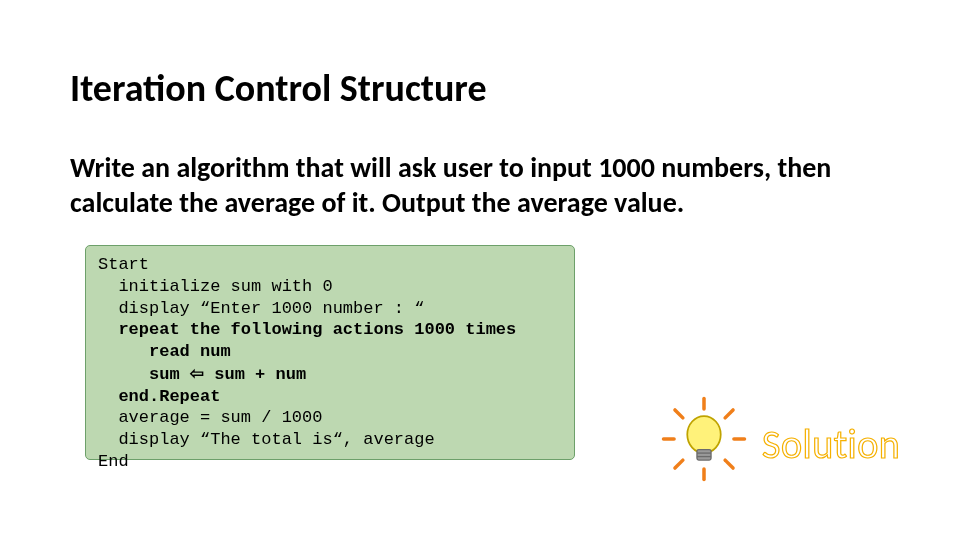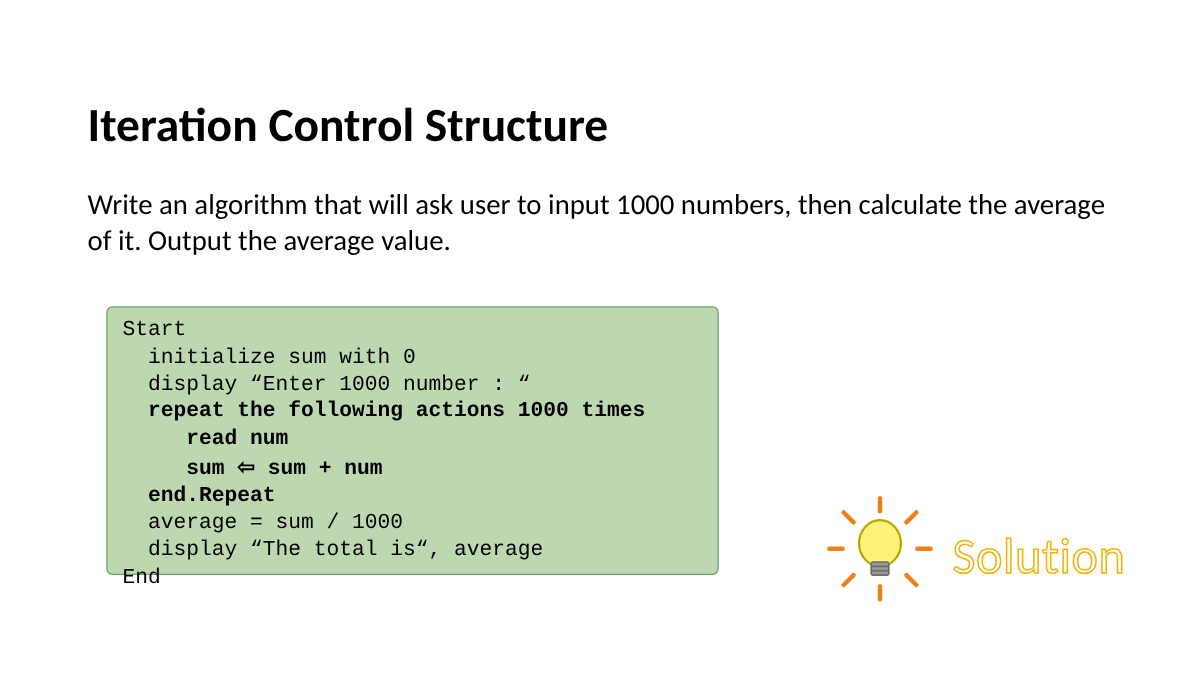--- a/index.html
+++ b/index.html
@@ -14,32 +14,33 @@
   }
   .slide {
     position: relative;
     width: 960px;
     height: 540px;
     box-sizing: border-box;
   }
   .title {
     position: absolute;
     left: 70px;
-    top: 78px;
+    top: 65px;
     font-size: 38px;
     font-weight: 700;
     letter-spacing: 0px;
   }
   .prompt {
     position: absolute;
     left: 70px;
     top: 150px;
     width: 820px;
-    font-size: 23px;
+    font-size: 28px;
     line-height: 1.25;
+    font-weight: bold;
   }
   .codebox {
     position: absolute;
     left: 85px;
     top: 245px;
     width: 490px;
     height: 215px;
     background: #bdd8b1;
     border: 1px solid #6da06a;
     border-radius: 5px;

